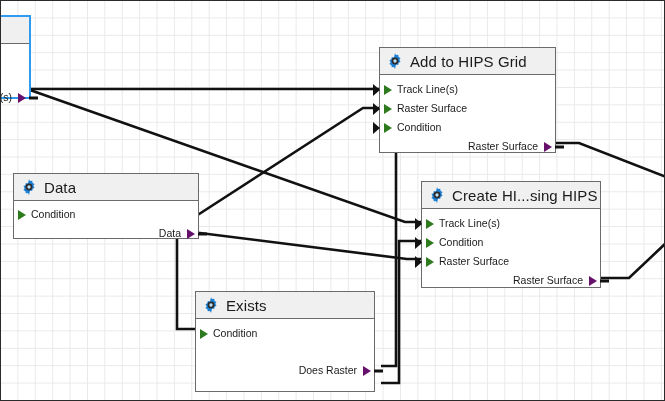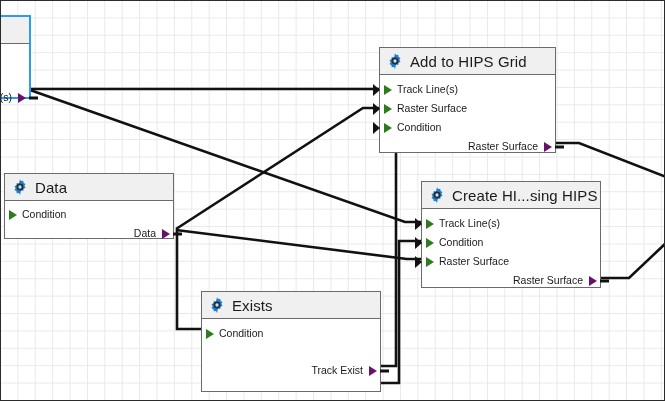--- a/index.html
+++ b/index.html
@@ -169,21 +169,21 @@
         <span>Condition</span>
       </div>
       <div class="port out">
         <span>Raster Surface</span>
         <span class="tri purple"></span>
         <span class="outnub"></span>
       </div>
     </div>
   </div>
 
-  <div class="node" style="left:3px; top:172px; width:170px; height:66px;">
+  <div class="node" style="left:12px; top:172px; width:186px; height:66px;">
     <div class="node-header">
       <svg class="gear" viewBox="0 0 24 24">
         <path fill="#1b7fd4" d="M12 1.5l1.4 2.6 2.9-.5.5 2.9 2.6 1.4-1.6 2.5 1.6 2.5-2.6 1.4-.5 2.9-2.9-.5L12 22.5l-1.4-2.6-2.9.5-.5-2.9-2.6-1.4 1.6-2.5-1.6-2.5 2.6-1.4.5-2.9 2.9.5z"></path>
         <circle cx="12" cy="12" r="4.6" fill="#2b2b2b"></circle>
         <circle cx="12" cy="12" r="2.2" fill="#bfe2fb"></circle>
       </svg>
       <span class="node-title">Data</span>
     </div>
     <div class="node-body" style="padding-top:4px;">
       <div class="port in">
@@ -224,37 +224,37 @@
         <span>Raster Surface</span>
       </div>
       <div class="port out">
         <span>Raster Surface</span>
         <span class="tri purple"></span>
         <span class="outnub"></span>
       </div>
     </div>
   </div>
 
-  <div class="node" style="left:200px; top:290px; width:180px; height:101px;">
+  <div class="node" style="left:194px; top:290px; width:180px; height:101px;">
     <div class="node-header">
       <svg class="gear" viewBox="0 0 24 24">
         <path fill="#1b7fd4" d="M12 1.5l1.4 2.6 2.9-.5.5 2.9 2.6 1.4-1.6 2.5 1.6 2.5-2.6 1.4-.5 2.9-2.9-.5L12 22.5l-1.4-2.6-2.9.5-.5-2.9-2.6-1.4 1.6-2.5-1.6-2.5 2.6-1.4.5-2.9 2.9.5z"></path>
         <circle cx="12" cy="12" r="4.6" fill="#2b2b2b"></circle>
         <circle cx="12" cy="12" r="2.2" fill="#bfe2fb"></circle>
       </svg>
       <span class="node-title">Exists</span>
     </div>
     <div class="node-body" style="padding-top:5px;">
       <div class="port in">
         <span class="tri green"></span>
         <span>Condition</span>
       </div>
       <div style="height:18px;"></div>
       <div class="port out">
-        <span>Track Exist</span>
+        <span>Does Raster</span>
         <span class="tri purple"></span>
         <span class="outnub"></span>
       </div>
       <div class="port out">
         
         
         
       </div>
     </div>
   </div>

